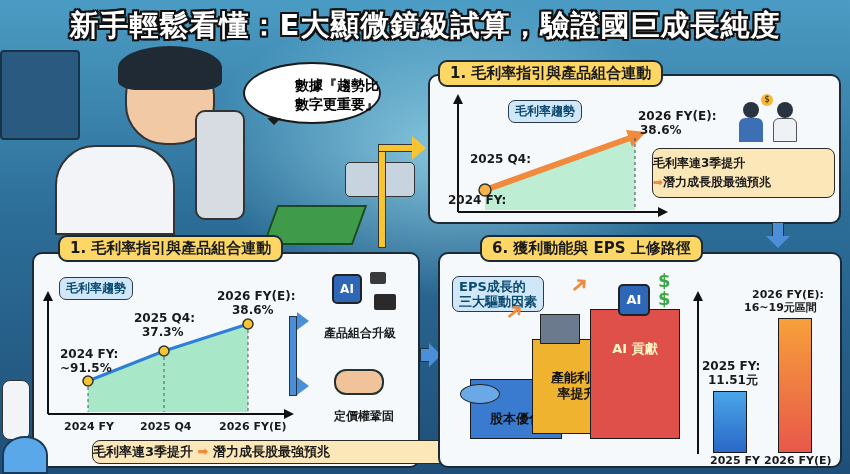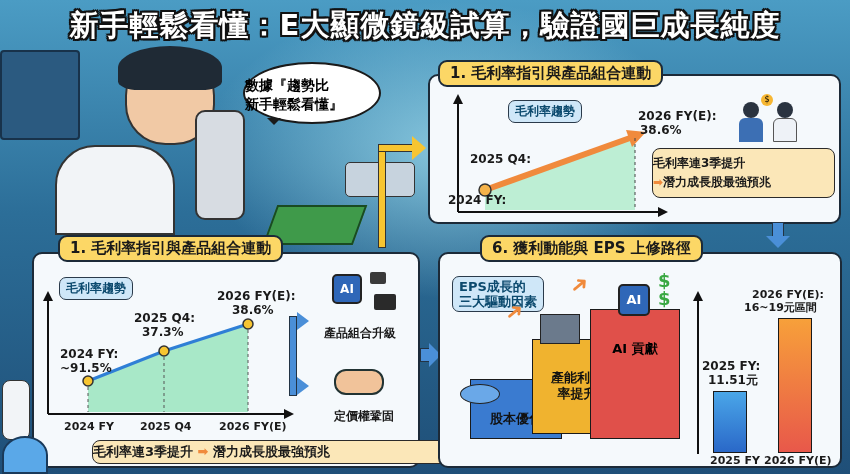--- a/index.html
+++ b/index.html
@@ -6,21 +6,21 @@
 body{width:850px;height:474px;overflow:hidden;font-family:"DejaVu Sans",sans-serif;background:linear-gradient(180deg,#4b9cc4 0%,#2c6e98 45%,#1f4f78 100%);position:relative}
 .bgglow{position:absolute;left:200px;top:0;width:500px;height:300px;background:radial-gradient(ellipse at center,rgba(170,230,245,.7),rgba(170,230,245,0) 70%)}
 .title{position:absolute;left:0;top:6px;width:850px;text-align:center;font-size:29px;font-weight:bold;color:#fff;letter-spacing:1px;
  text-shadow:-2px -2px 0 #111,2px -2px 0 #111,-2px 2px 0 #111,2px 2px 0 #111,0 2px 0 #111,0 -2px 0 #111,2px 0 0 #111,-2px 0 0 #111}
 .panel{position:absolute;background:#f5f9fc;border:2px solid #1c2a38;border-radius:10px}
 .ptitle{position:absolute;background:#fcd766;border:2px solid #1c2a38;border-radius:9px;font-weight:bold;color:#1a1a1a;padding:2px 10px;white-space:nowrap}
 .tag{position:absolute;background:#cfe7f8;border:1.5px solid #2a3a4a;border-radius:7px;font-size:12px;font-weight:bold;padding:2px 6px;color:#0c4a6e;white-space:nowrap}
 .lbl{position:absolute;font-size:12px;font-weight:bold;color:#1a1a1a;line-height:14px;white-space:nowrap}
 .callout{position:absolute;background:#fbe7b8;border:1.5px solid #2a2a2a;border-radius:8px;font-size:12px;font-weight:bold;color:#1a1a1a;}
 .scene{position:absolute;left:0;top:50px;width:430px;height:185px}
-.bubble{position:absolute;left:243px;top:62px;width:138px;height:62px;background:#fff;border:2px solid #1a1a1a;border-radius:50%;font-size:14px;font-weight:bold;text-align:left;padding-top:12px;line-height:19px}
+.bubble{position:absolute;left:243px;top:62px;width:138px;height:62px;background:#fff;border:2px solid #1a1a1a;border-radius:50%;font-size:14px;font-weight:bold;text-align:right;padding-top:12px;line-height:19px}
 .bubble:after{content:"";position:absolute;left:22px;bottom:-10px;border:7px solid transparent;border-top-color:#1a1a1a}
 .block{position:absolute;font-size:13px;font-weight:bold;color:#111;text-align:center;border:1.5px solid #1a1a1a}
 .bar{position:absolute;border:1.5px solid #1a1a1a}
 </style>
 </head>
 <body>
 
 <div class="bgglow"></div>
 <div class="title">新手輕鬆看懂：E大顯微鏡級試算，驗證國巨成長純度</div>
 
@@ -28,21 +28,21 @@
   <div style="position:absolute;left:0;top:0;width:80px;height:90px;background:#2b5a80;border:2px solid #18324a;border-radius:4px"></div>
   <div style="position:absolute;left:55px;top:95px;width:120px;height:90px;background:#f2f4f7;border:2px solid #333;border-radius:40px 40px 0 0"></div>
   <div style="position:absolute;left:125px;top:5px;width:90px;height:90px;background:#f1c9a5;border:2px solid #333;border-radius:45%"></div>
   <div style="position:absolute;left:118px;top:-4px;width:104px;height:44px;background:#1f2a35;border-radius:50% 50% 20% 20%"></div>
   <div style="position:absolute;left:195px;top:60px;width:50px;height:110px;background:#d7dce2;border:2px solid #333;border-radius:10px"></div>
   <div style="position:absolute;left:270px;top:155px;width:90px;height:40px;background:#3f9a4a;border:2px solid #1a4a22;transform:skewX(-20deg)"></div>
   <div style="position:absolute;left:345px;top:112px;width:70px;height:35px;background:#c7d3de;border:1.5px solid #333;border-radius:5px"></div>
 </div>
 <div class="bubble">
   <div>數據『趨勢比</div>
-  <div>新手輕鬆看懂』</div>
+  <div>數字更重要』</div>
 </div>
 
 <div style="position:absolute;left:378px;top:148px;width:8px;height:100px;background:#f7c531;border:1.5px solid #333"></div>
 <div style="position:absolute;left:378px;top:144px;width:36px;height:8px;background:#f7c531;border:1.5px solid #333"></div>
 <div style="position:absolute;left:412px;top:136px;border:12px solid transparent;border-left:14px solid #f7c531"></div>
 
 <div class="panel" style="left:428px;top:74px;width:413px;height:150px">
   <div class="tag" style="left:78px;top:24px;font-size:12px">毛利率趨勢</div>
   <svg style="position:absolute;left:20px;top:16px" width="220" height="125">
     <line x1="8" y1="120" x2="8" y2="10" stroke="#111" stroke-width="2"></line>
@@ -128,21 +128,21 @@
   <div class="tag" style="left:12px;top:22px;text-align:left;line-height:15px;font-size:13px">
     <div>EPS成長的</div>
     <div>三大驅動因素</div>
   </div>
 
   <div class="block" style="left:30px;top:125px;width:92px;height:60px;background:#3a7bd0;padding-top:30px;color:#fff"><span style="color:#111">股本優化</span></div>
   <div class="block" style="left:92px;top:85px;width:90px;height:95px;background:#f0b32f;padding-top:30px;line-height:16px">
     <div>產能利用</div>
     <div>率提升</div>
   </div>
-  <div class="block" style="left:150px;top:55px;width:90px;height:130px;background:#e0504a;padding-top:30px;color:#fff"><span style="color:#000000">AI 貢獻</span></div>
+  <div class="block" style="left:150px;top:55px;width:90px;height:130px;background:#e0504a;padding-top:30px;color:#fff"><span style="color:#fef9c3">AI 貢獻</span></div>
   <div style="position:absolute;left:178px;top:30px;width:32px;height:32px;background:#2f67b8;border:2px solid #222;border-radius:5px;color:#fff;font-size:13px;font-weight:bold;text-align:center;line-height:28px">AI</div>
   <div style="position:absolute;left:218px;top:18px;color:#3aa843;font-size:18px;font-weight:bold;line-height:18px">$<br>$</div>
   <div style="position:absolute;left:100px;top:60px;width:40px;height:30px;background:#6b7a8c;border:1.5px solid #222"></div>
   <div style="position:absolute;left:20px;top:130px;width:40px;height:20px;background:#6aa8e8;border:1.5px solid #222;border-radius:50%"></div>
   <div style="position:absolute;left:65px;top:45px;color:#f08a3c;font-size:22px;transform:rotate(-40deg)">➜</div>
   <div style="position:absolute;left:130px;top:18px;color:#f08a3c;font-size:22px;transform:rotate(-40deg)">➜</div>
 
   <svg style="position:absolute;left:250px;top:35px" width="150" height="175">
     <line x1="8" y1="165" x2="8" y2="8" stroke="#111" stroke-width="2"></line>
     <polygon points="3,12 8,2 13,12" fill="#111"></polygon>

